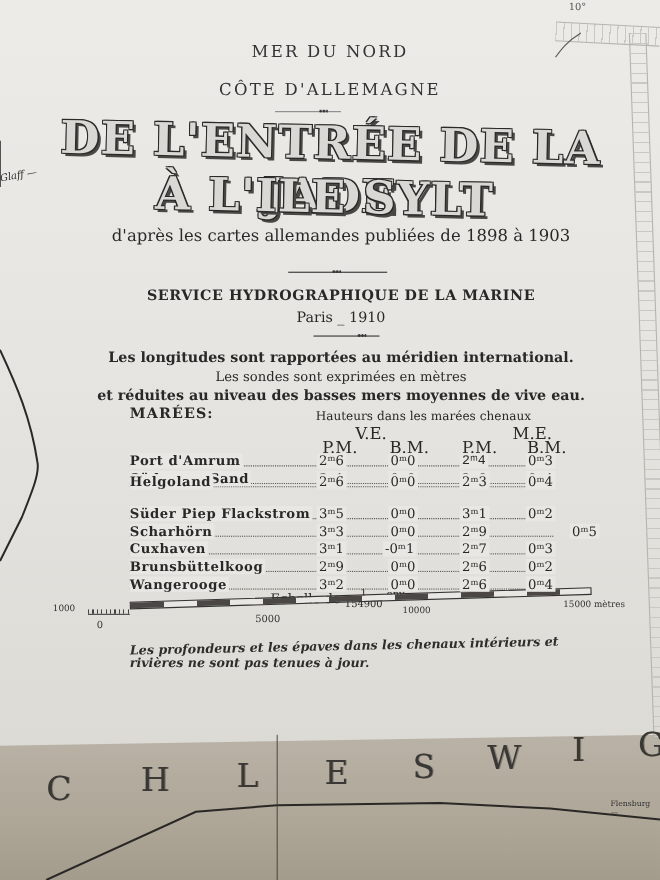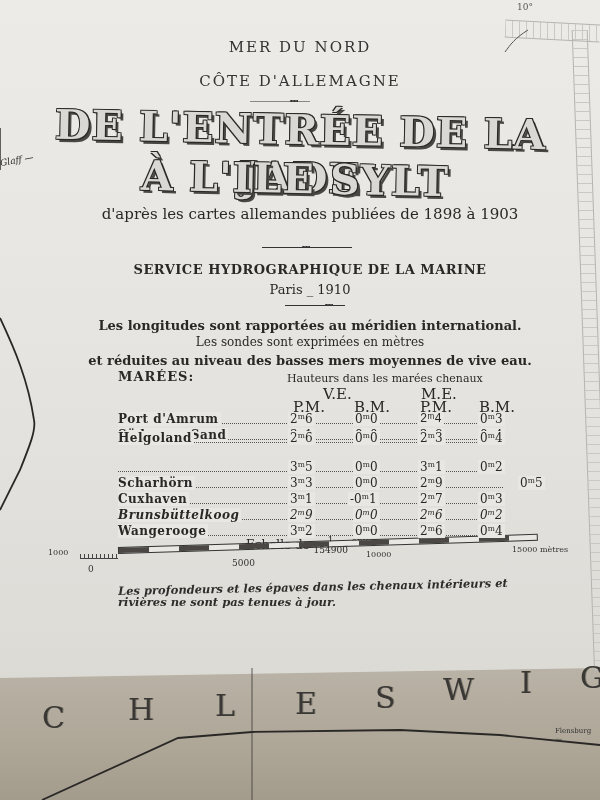--- a/index.html
+++ b/index.html
@@ -103,21 +103,21 @@
 <div class="t-center paris" style="top:282px;left:10px;">Paris _ 1910</div>
 <div class="divider" style="top:305px;left:285px;width:60px;"></div>
 
 <div class="t-center notes" style="top:318px;left:10px;">Les longitudes sont rapportées au méridien international.</div>
 <div class="t-center notes-light" style="top:335px;left:10px;">Les sondes sont exprimées en mètres</div>
 <div class="t-center notes" style="top:353px;left:10px;">et réduites au niveau des basses mers moyennes de vive eau.</div>
 
 <div class="mareesHead" style="left:118px;top:369px;">MARÉES:</div>
 <div class="hauteurs" style="left:287px;top:372px;">Hauteurs dans les marées chenaux</div>
 <div class="colhead" style="left:323px;top:385px;">V.E.</div>
-<div class="colhead" style="left:421px;top:385px;">M.E.</div>
+<div class="colhead" style="left:466px;top:385px;">M.E.</div>
 
 <div class="colhead" style="left:293px;top:398px;">P.M.</div>
 <div class="colhead" style="left:354px;top:398px;">B.M.</div>
 <div class="colhead" style="left:420px;top:398px;">P.M.</div>
 <div class="colhead" style="left:479px;top:398px;">B.M.</div>
 
 <div class="tide-row" style="top:412px;text-align:center;">
   <span class="leader"></span>
   <span class="name">Port d'Amrum</span>
   <span class="val" style="left:170px;">2ᵐ6</span>
@@ -136,20 +136,21 @@
 <div class="tide-row" style="top:431px;">
   <span class="leader"></span>
   <span class="name">Helgoland</span>
   <span class="val" style="left:170px;">2ᵐ6</span>
   <span class="val" style="left:235px;">0ᵐ0</span>
   <span class="val" style="left:300px;">2ᵐ3</span>
   <span class="val" style="left:360px;">0ᵐ4</span>
 </div>
 <div class="tide-row" style="top:460px;">
   <span class="leader"></span>
+  <span class="name">Süder Piep Flackstrom</span>
   <span class="val" style="left:170px;">3ᵐ5</span>
   <span class="val" style="left:235px;">0ᵐ0</span>
   <span class="val" style="left:300px;">3ᵐ1</span>
   <span class="val" style="left:360px;">0ᵐ2</span>
 </div>
 <div class="tide-row" style="top:476px;">
   <span class="leader"></span>
   <span class="name">Scharhörn</span>
   <span class="val" style="left:170px;">3ᵐ3</span>
   <span class="val" style="left:235px;">0ᵐ0</span>
@@ -157,21 +158,21 @@
   <span class="val" style="left:360px;margin-left:40px;">0ᵐ5</span>
 </div>
 <div class="tide-row" style="top:492px;">
   <span class="leader"></span>
   <span class="name">Cuxhaven</span>
   <span class="val" style="left:170px;">3ᵐ1</span>
   <span class="val" style="left:230px;">-0ᵐ1</span>
   <span class="val" style="left:300px;">2ᵐ7</span>
   <span class="val" style="left:360px;">0ᵐ3</span>
 </div>
-<div class="tide-row" style="top:508px;font-style:italic;">
+<div class="tide-row" style="top:508px;">
   <span class="leader"></span>
   <span class="name">Brunsbüttelkoog</span>
   <span class="val" style="left:170px;">2ᵐ9</span>
   <span class="val" style="left:235px;">0ᵐ0</span>
   <span class="val" style="left:300px;">2ᵐ6</span>
   <span class="val" style="left:360px;">0ᵐ2</span>
 </div>
 <div class="tide-row" style="top:524px;">
   <span class="leader"></span>
   <span class="name">Wangerooge</span>

